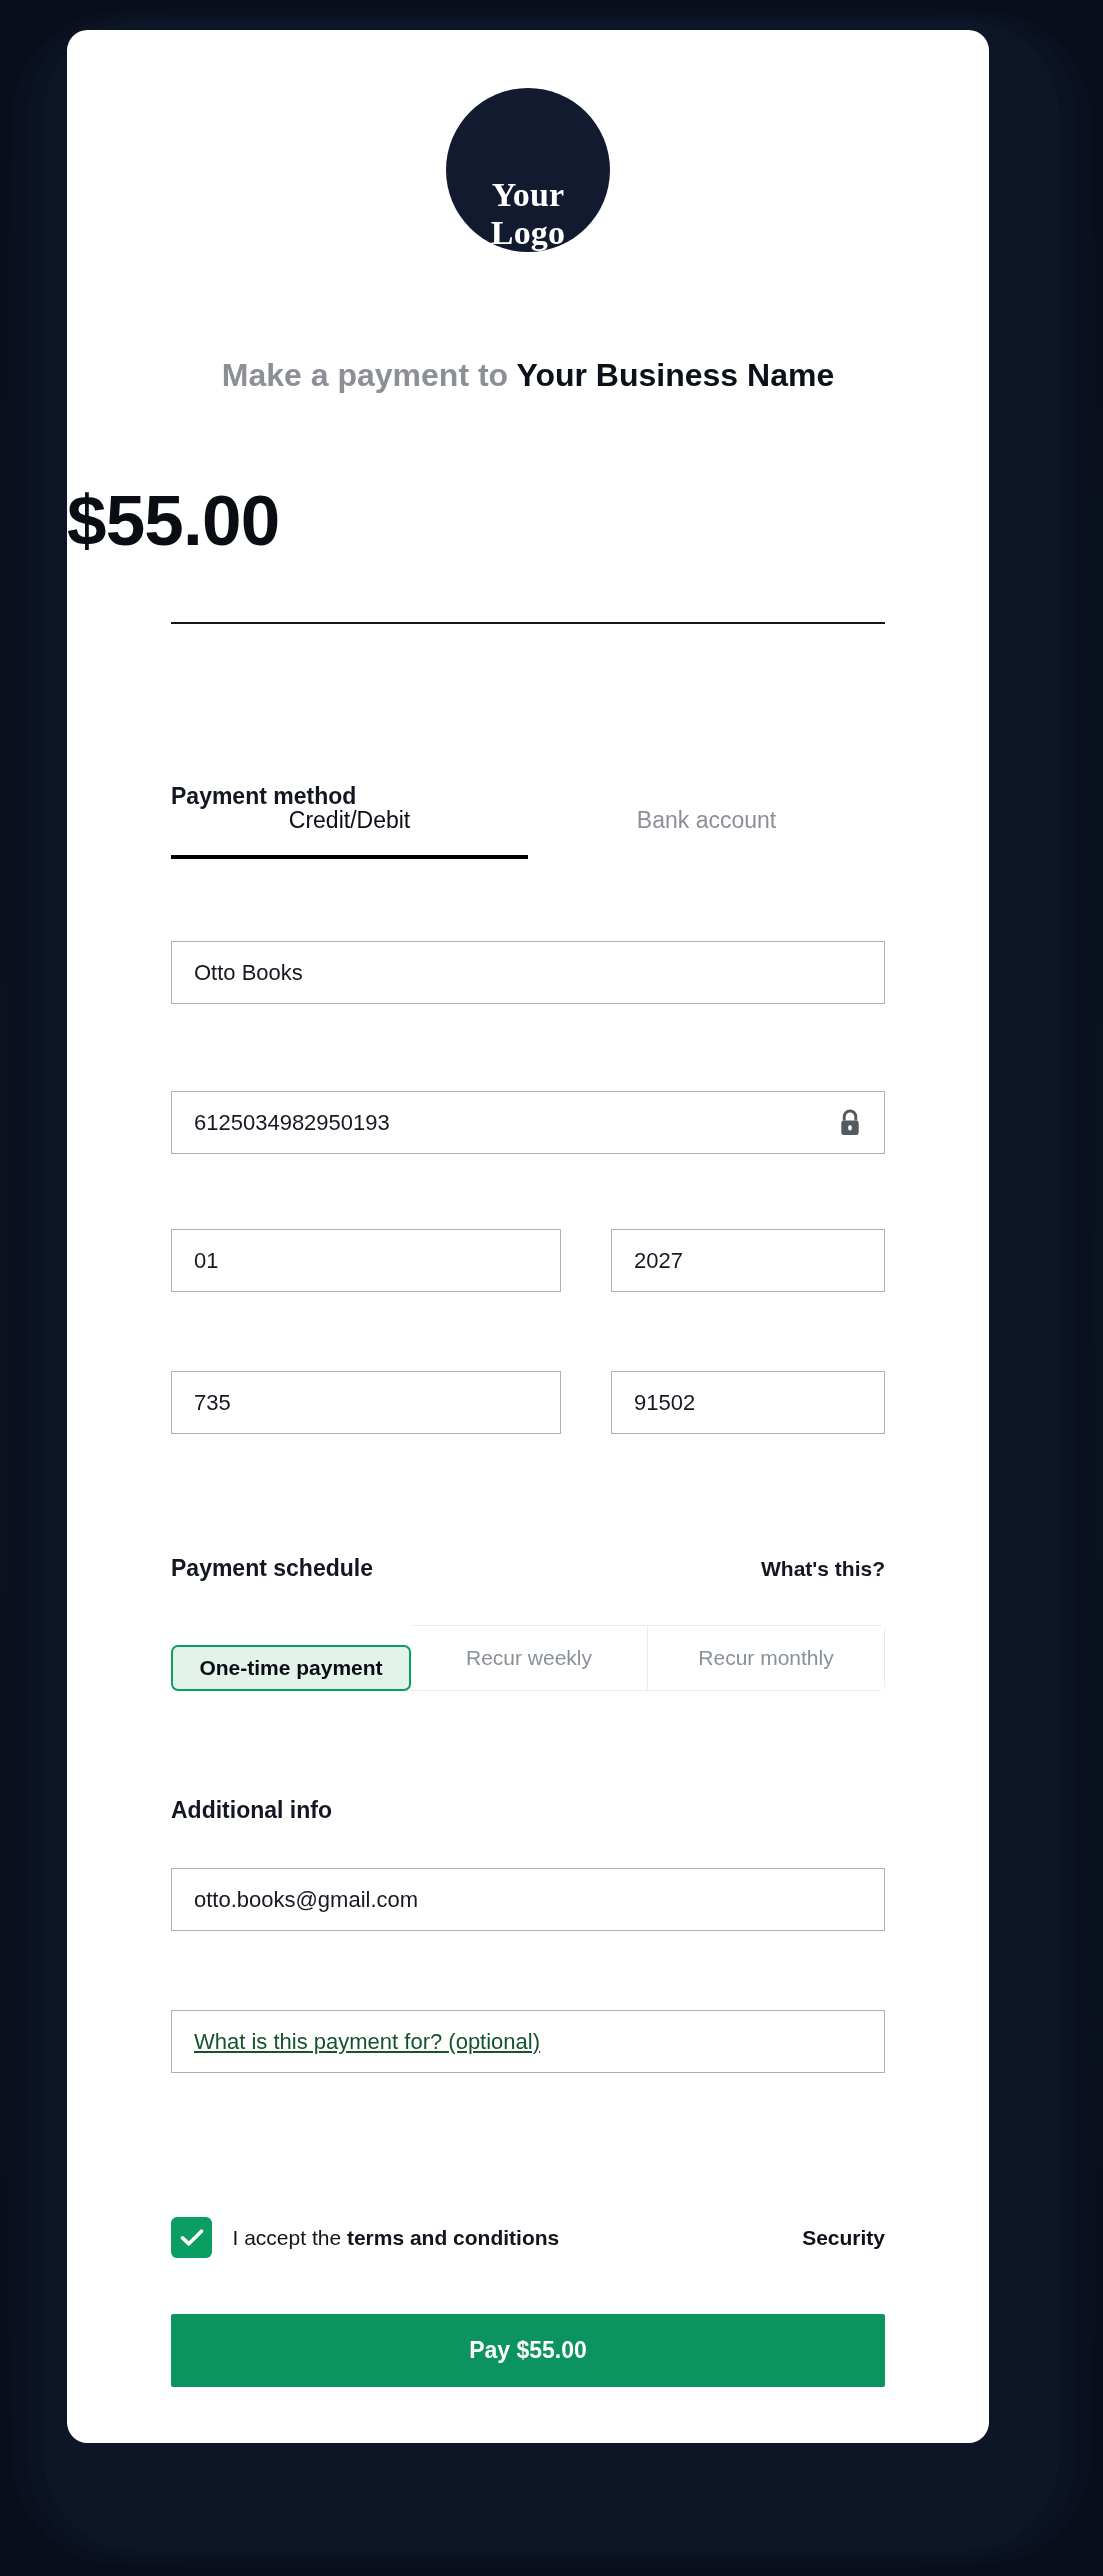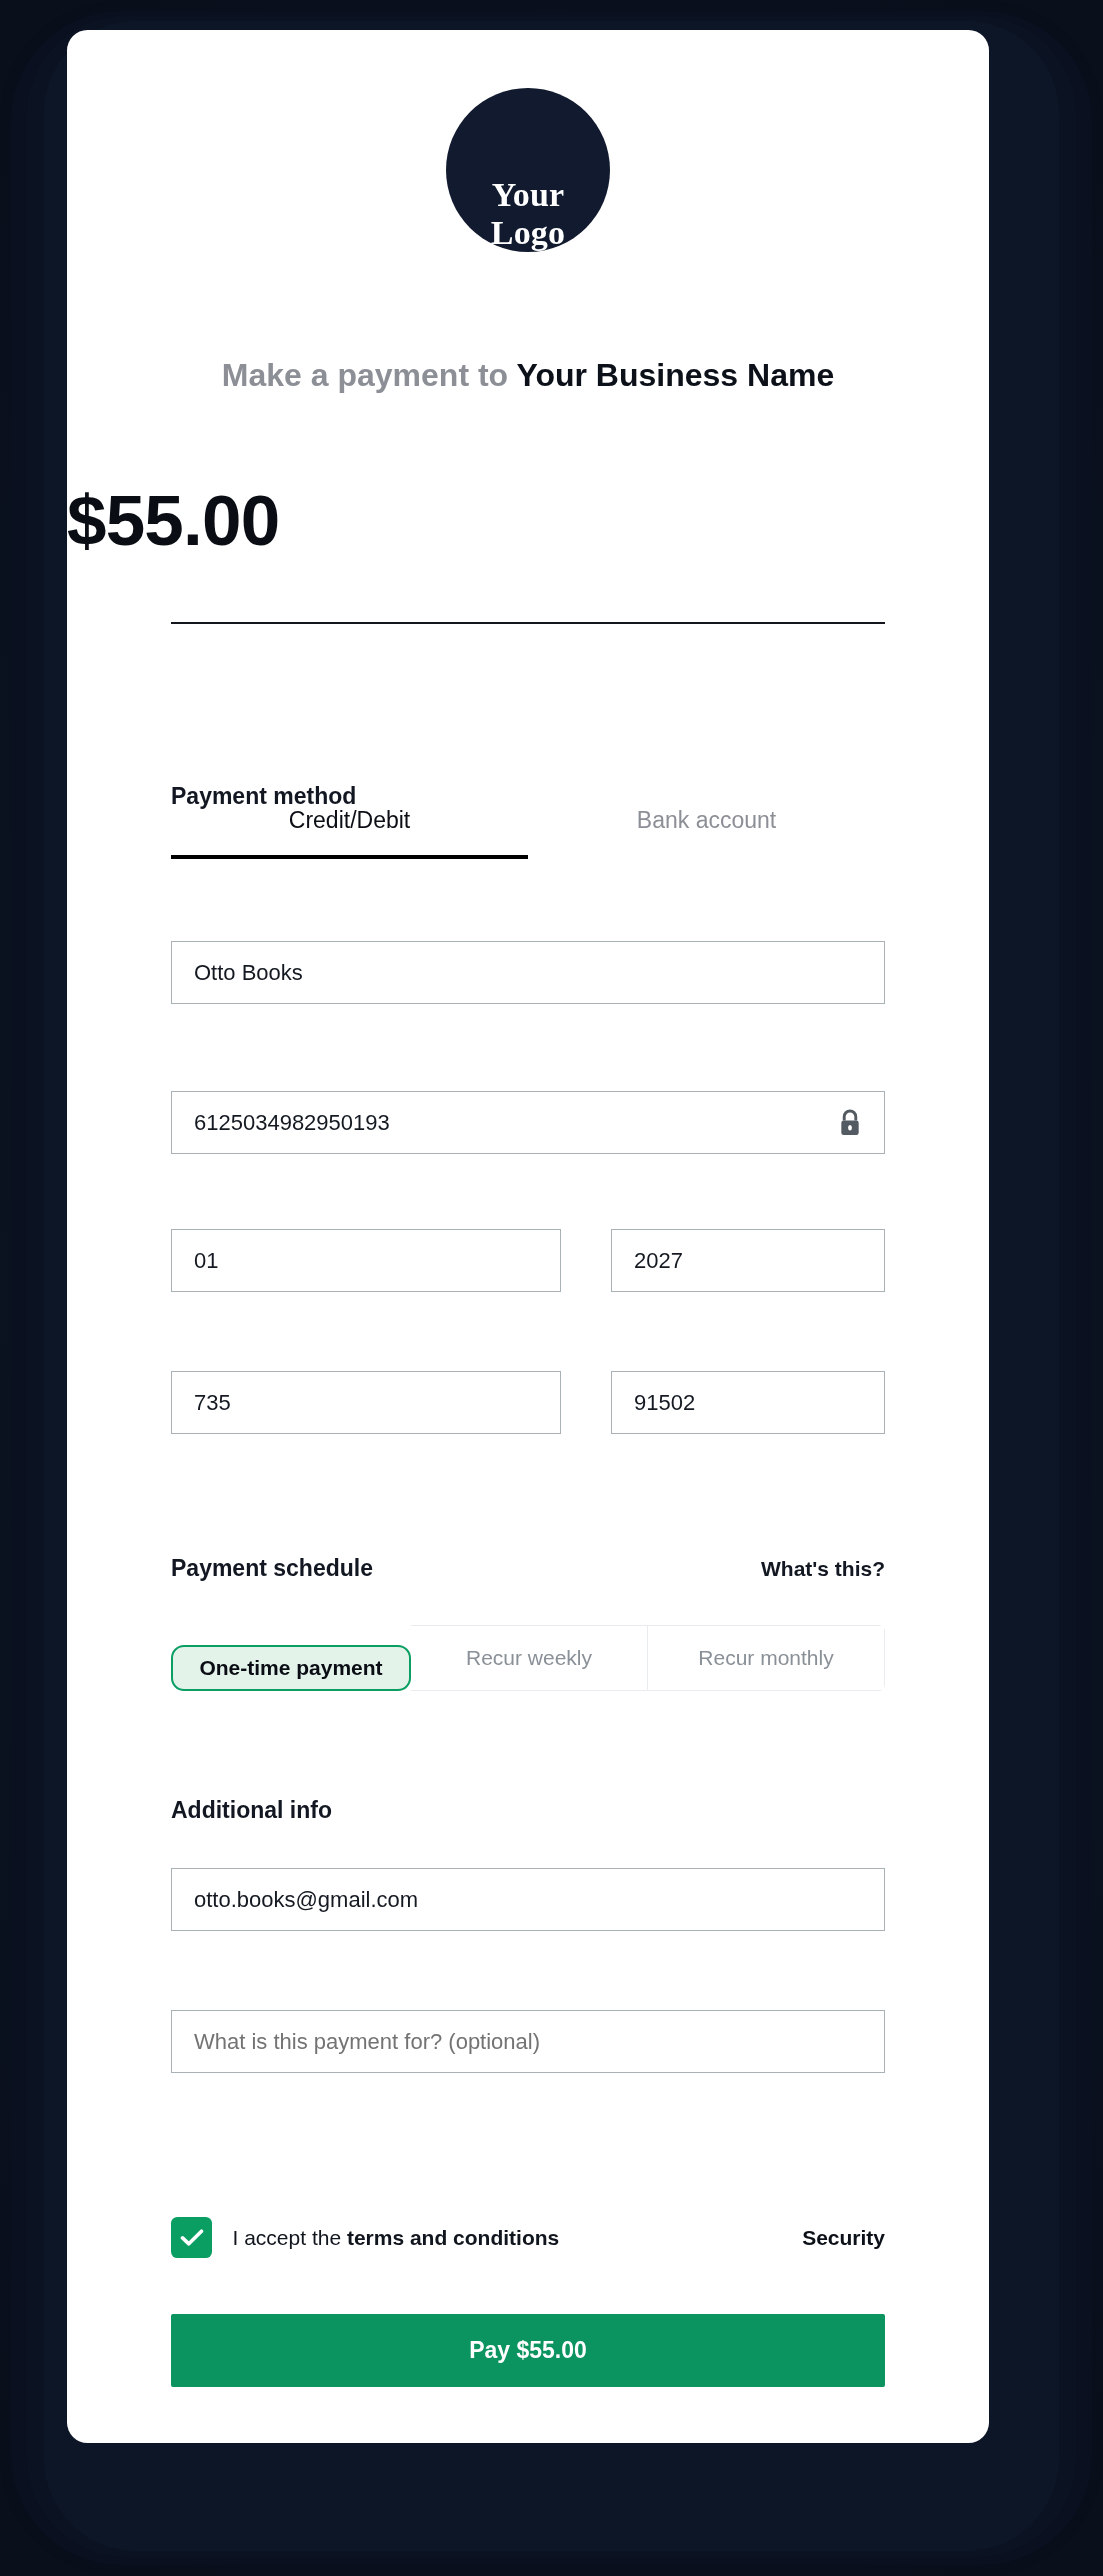--- a/index.html
+++ b/index.html
@@ -144,21 +144,21 @@
     position: absolute;
     height: 63px;
     border: 1.6px solid #a9b2b7;
     background: #ffffff;
     display: flex;
     align-items: center;
     padding: 0 22px;
     font-size: 22px;
     color: #151a22;
   }
-  .field.placeholder { color: #737373; }
+  .field.placeholder { color: #14532d; text-decoration: underline; }
   .field .lock { margin-left: auto; display: flex; align-items: center; }
 
   
   #whats-this {
     position: absolute;
     right: 104px;
     top: 1527px;
     font-size: 21px;
     font-weight: 700;
     color: #121722;
@@ -183,21 +183,21 @@
     font-size: 21px;
     color: #8a9097;
     background: #ffffff;
     border: 1.6px solid #e9ecee;
     border-left: none;
   }
   .seg:first-child { border-left: 1.6px solid #e9ecee; }
   .seg.selected {
     background: #e4f3ea;
     border: 2.4px solid #0a9e63;
-    border-radius: 13px;
+    border-radius: 7px;
     color: #0a0d14;
     font-weight: 700;
     margin-top: 20px;
   }
 
   
   #terms-row {
     position: absolute;
     left: 104px;
     right: 104px;

